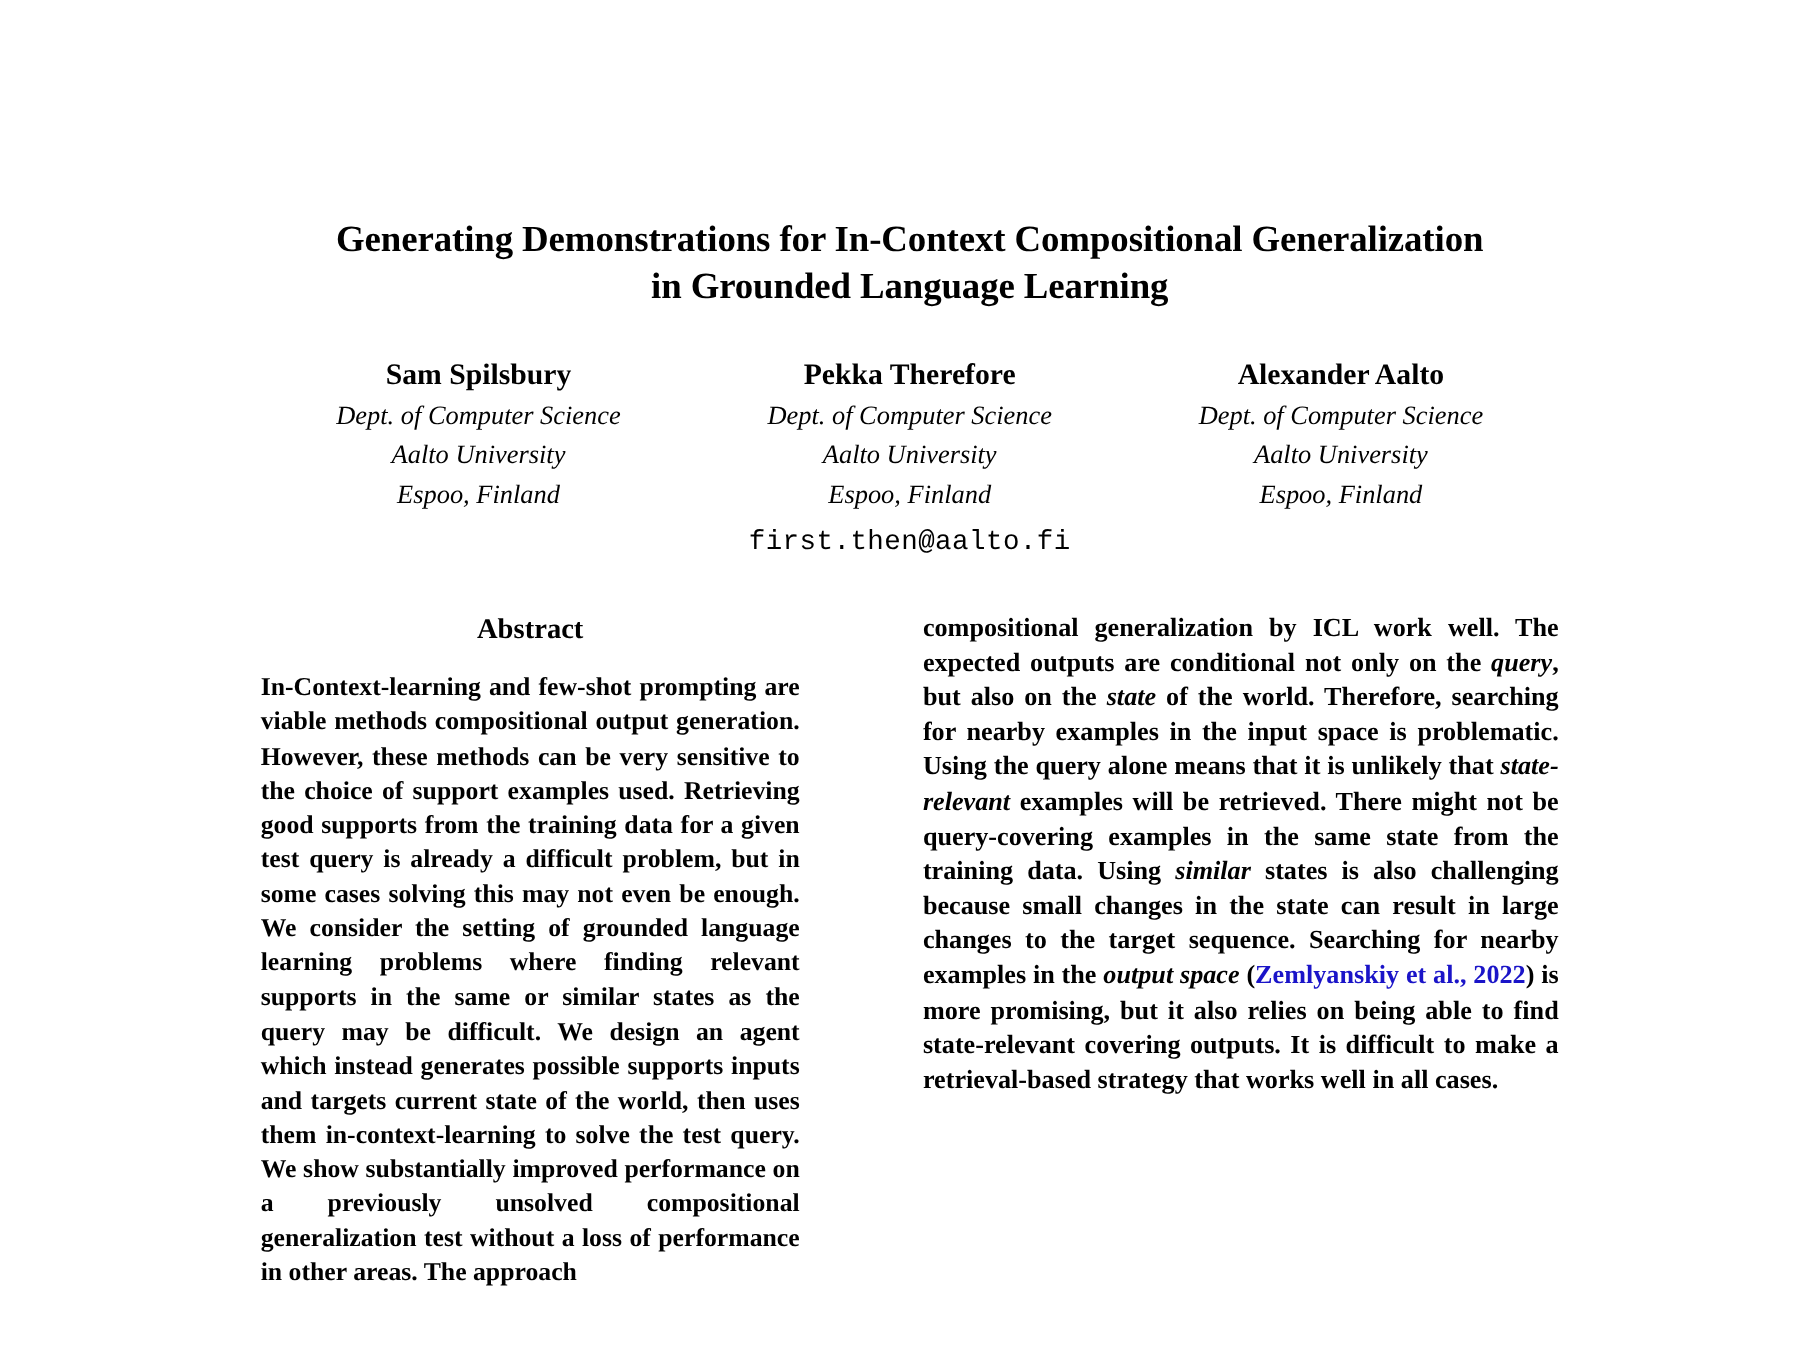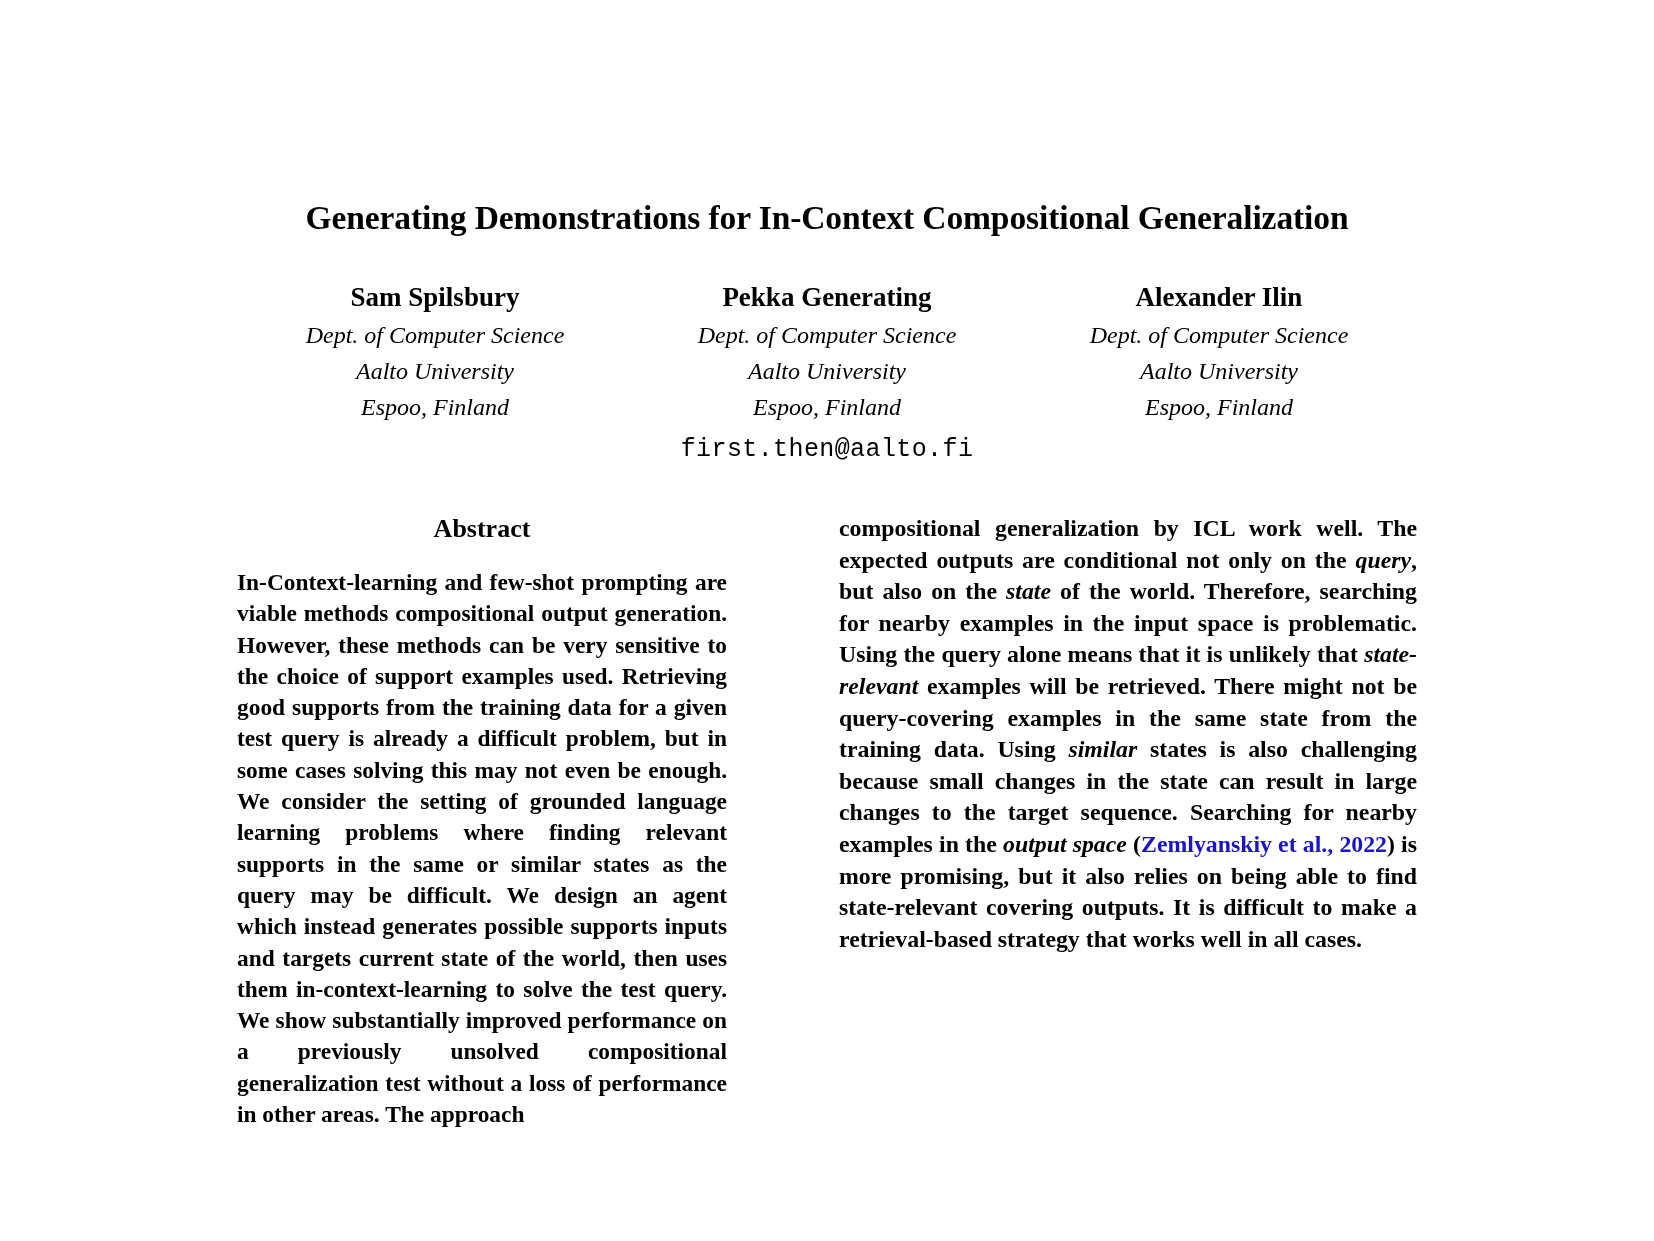--- a/index.html
+++ b/index.html
@@ -123,41 +123,42 @@
   }
 </style>
 </head>
 <body>
 
 <div class="page">
 
   <div class="title-block">
     <h1 class="paper-title">
       <span class="title-line">Generating Demonstrations for In-Context Compositional Generalization</span>
+      <span class="title-line">in Grounded Language Learning</span>
     </h1>
   </div>
 
   <div class="authors-row">
 
     <div class="author-col">
       <div class="author-name">Sam Spilsbury</div>
       <div class="author-line">Dept. of Computer Science</div>
       <div class="author-line">Aalto University</div>
       <div class="author-line">Espoo, Finland</div>
     </div>
 
     <div class="author-col">
-      <div class="author-name">Pekka Generating</div>
+      <div class="author-name">Pekka Therefore</div>
       <div class="author-line">Dept. of Computer Science</div>
       <div class="author-line">Aalto University</div>
       <div class="author-line">Espoo, Finland</div>
     </div>
 
     <div class="author-col">
-      <div class="author-name">Alexander Ilin</div>
+      <div class="author-name">Alexander Aalto</div>
       <div class="author-line">Dept. of Computer Science</div>
       <div class="author-line">Aalto University</div>
       <div class="author-line">Espoo, Finland</div>
     </div>
 
   </div>
 
   <div class="email-line">first.then@aalto.fi</div>
 
   <div class="columns">

